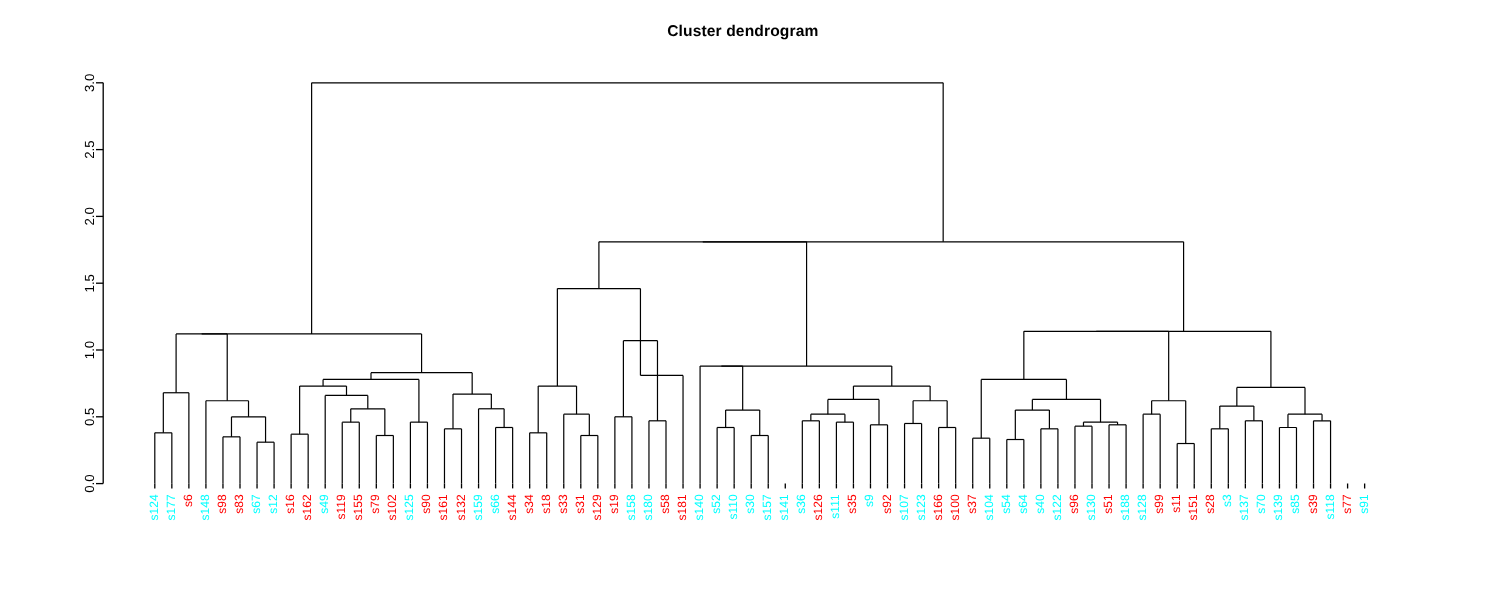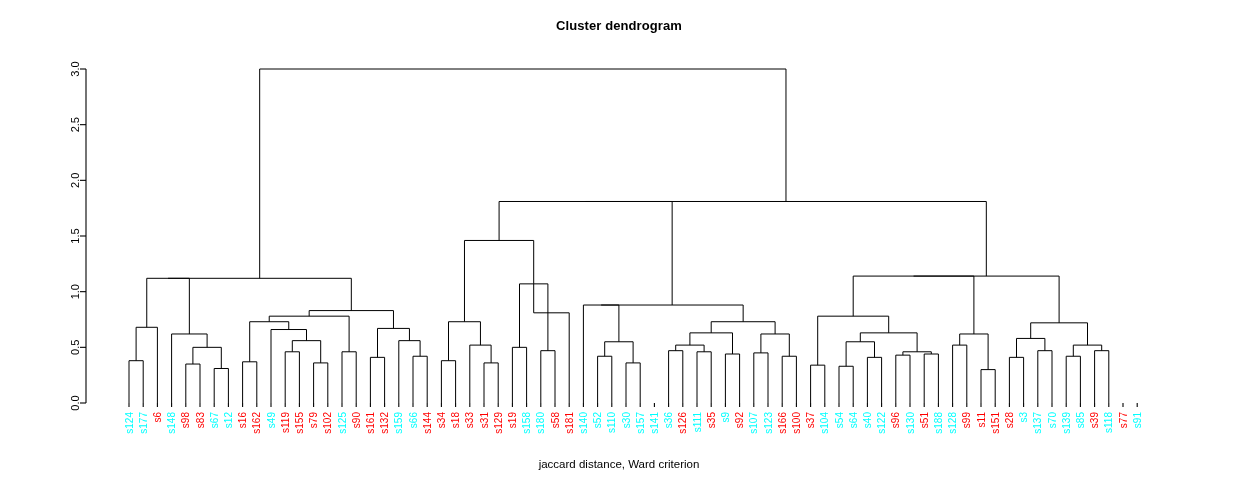--- a/index.html
+++ b/index.html
@@ -527,14 +527,13 @@
         <text x="1094.6" y="412" class="leaf-label leaf-red" text-anchor="end" dominant-baseline="central" transform="rotate(-90 1094.6 412)">s39</text>
         <line x1="1108.8" y1="403" x2="1108.8" y2="407" class="axisline"></line>
         <text x="1108.8" y="412" class="leaf-label leaf-cyan" text-anchor="end" dominant-baseline="central" transform="rotate(-90 1108.8 412)">s118</text>
         <line x1="1123" y1="403" x2="1123" y2="407" class="axisline"></line>
         <text x="1123" y="412" class="leaf-label leaf-red" text-anchor="end" dominant-baseline="central" transform="rotate(-90 1123 412)">s77</text>
         <line x1="1137.1999999999998" y1="403" x2="1137.1999999999998" y2="407" class="axisline"></line>
         <text x="1137.1999999999998" y="412" class="leaf-label leaf-cyan" text-anchor="end" dominant-baseline="central" transform="rotate(-90 1137.1999999999998 412)">s91</text>
       </g>
   </svg>
 
-  <div id="xlab">jaccard distance, Ward criterion</div>
 </div>
 
 </body></html>

